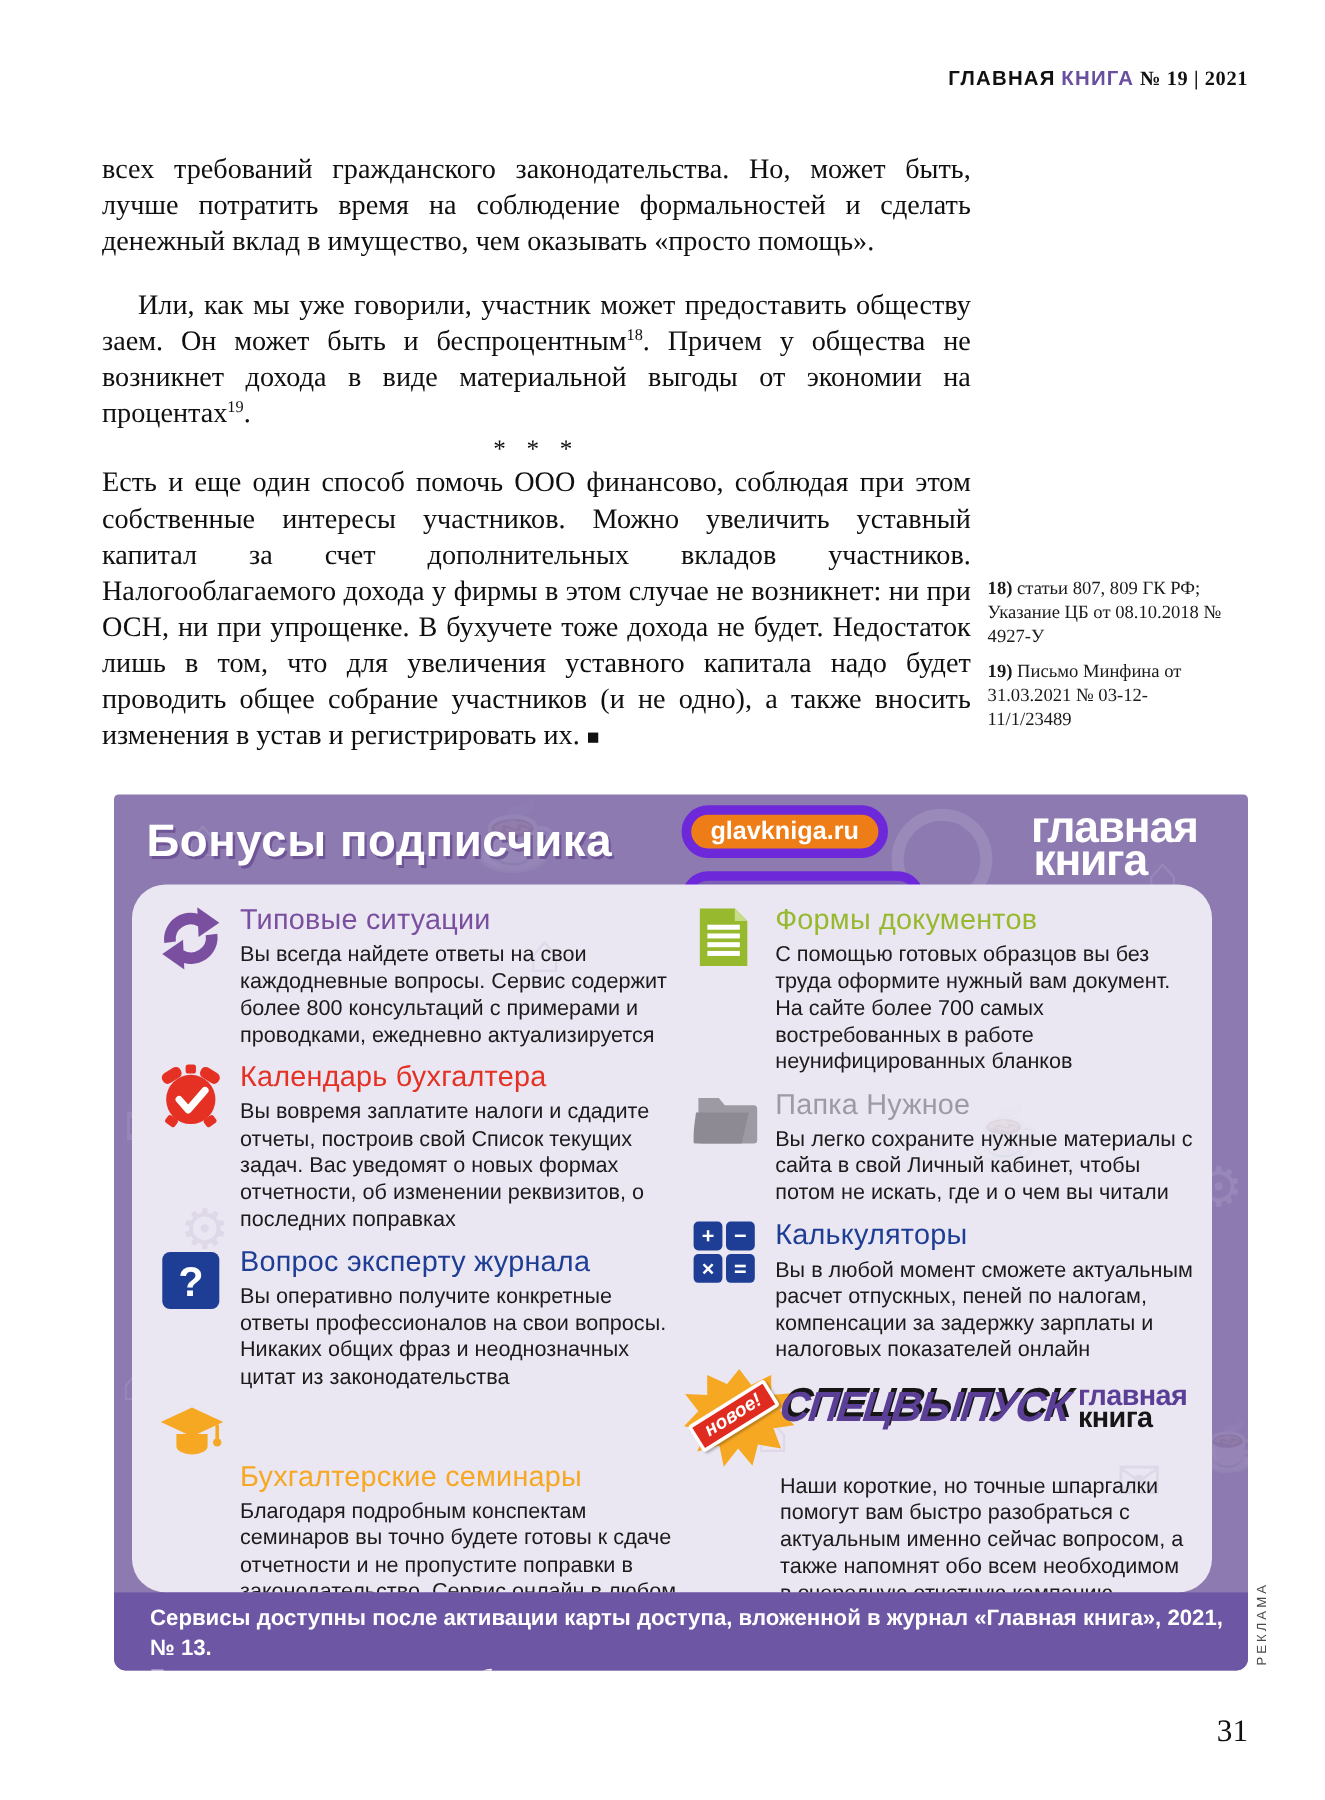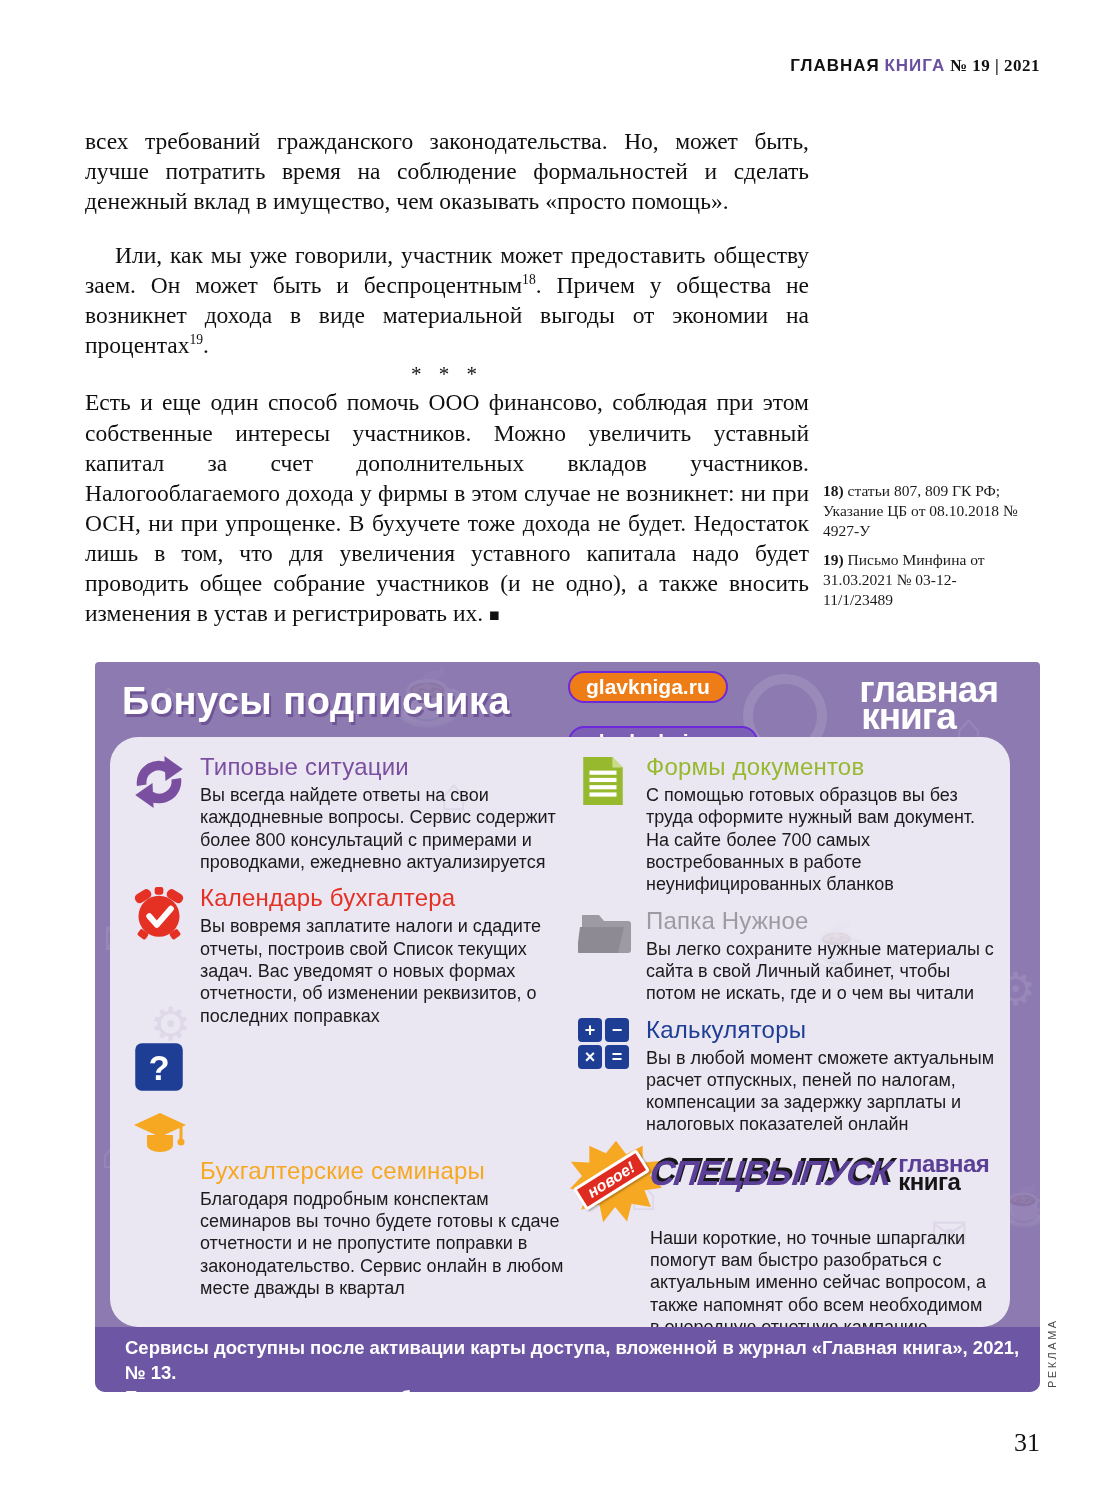--- a/index.html
+++ b/index.html
@@ -48,21 +48,21 @@
     position:absolute;width:64px;height:64px;border:10px solid rgba(255,255,255,.12);
     border-radius:50%;
   }
   .banner-title{
     position:absolute;left:27px;top:18px;
     font-size:38px;font-weight:bold;color:#ffffff;letter-spacing:.5px;
     text-shadow:2px 3px 0 rgba(95,66,136,.65);
   }
   .pill{
     position:absolute;left:473px;display:inline-block;
-    border:2px solid #6d28d9;border-radius:22px;padding:2px 16px;
+    border:8px solid #6d28d9;border-radius:22px;padding:2px 16px;
     font-size:21px;font-weight:bold;color:#ffffff;white-space:nowrap;
   }
   .pill-orange{top:9px;background:#ee7d18;}
   .pill-purple{top:64px;background:#7a5fb5;}
   .gk-logo{
     position:absolute;right:42px;top:14px;text-align:left;
     color:#ffffff;font-weight:bold;line-height:.74;letter-spacing:-1px;
   }
   .gk-logo .l1{font-size:37px;}
   .gk-logo .l2{font-size:37px;margin-left:2px;}
@@ -217,20 +217,24 @@
         </div>
       </div>
 
       <div class="sec">
         <div class="sec-icon">
           <svg width="54" height="54" viewBox="0 0 50 50">
             <rect x="3" y="3" width="44" height="44" rx="6" fill="#1d3e94"></rect>
             <text x="25" y="37" text-anchor="middle" font-family="Liberation Sans, sans-serif" font-size="32" font-weight="bold" fill="#ffffff">?</text>
           </svg>
         </div>
+        <div class="sec-body">
+          <div class="sec-h c-blue">Вопрос эксперту журнала</div>
+          <div class="sec-t">Вы оперативно получите конкретные ответы профессионалов на свои вопросы. Никаких общих фраз и неоднозначных цитат из законодательства</div>
+        </div>
       </div>
 
       <div class="sec">
         <div class="sec-icon">
           <svg width="56" height="48" viewBox="0 0 56 48">
             <path d="M15 24 v10 a13 7 0 0 0 26 0 v-10" fill="#f7a823"></path>
             <polygon points="28,2 54,14 28,26 2,14" fill="#f7a823"></polygon>
             <path d="M49 16 v12" stroke="#f7a823" stroke-width="3" fill="none"></path>
             <circle cx="49" cy="31" r="3.5" fill="#f7a823"></circle>
           </svg>

